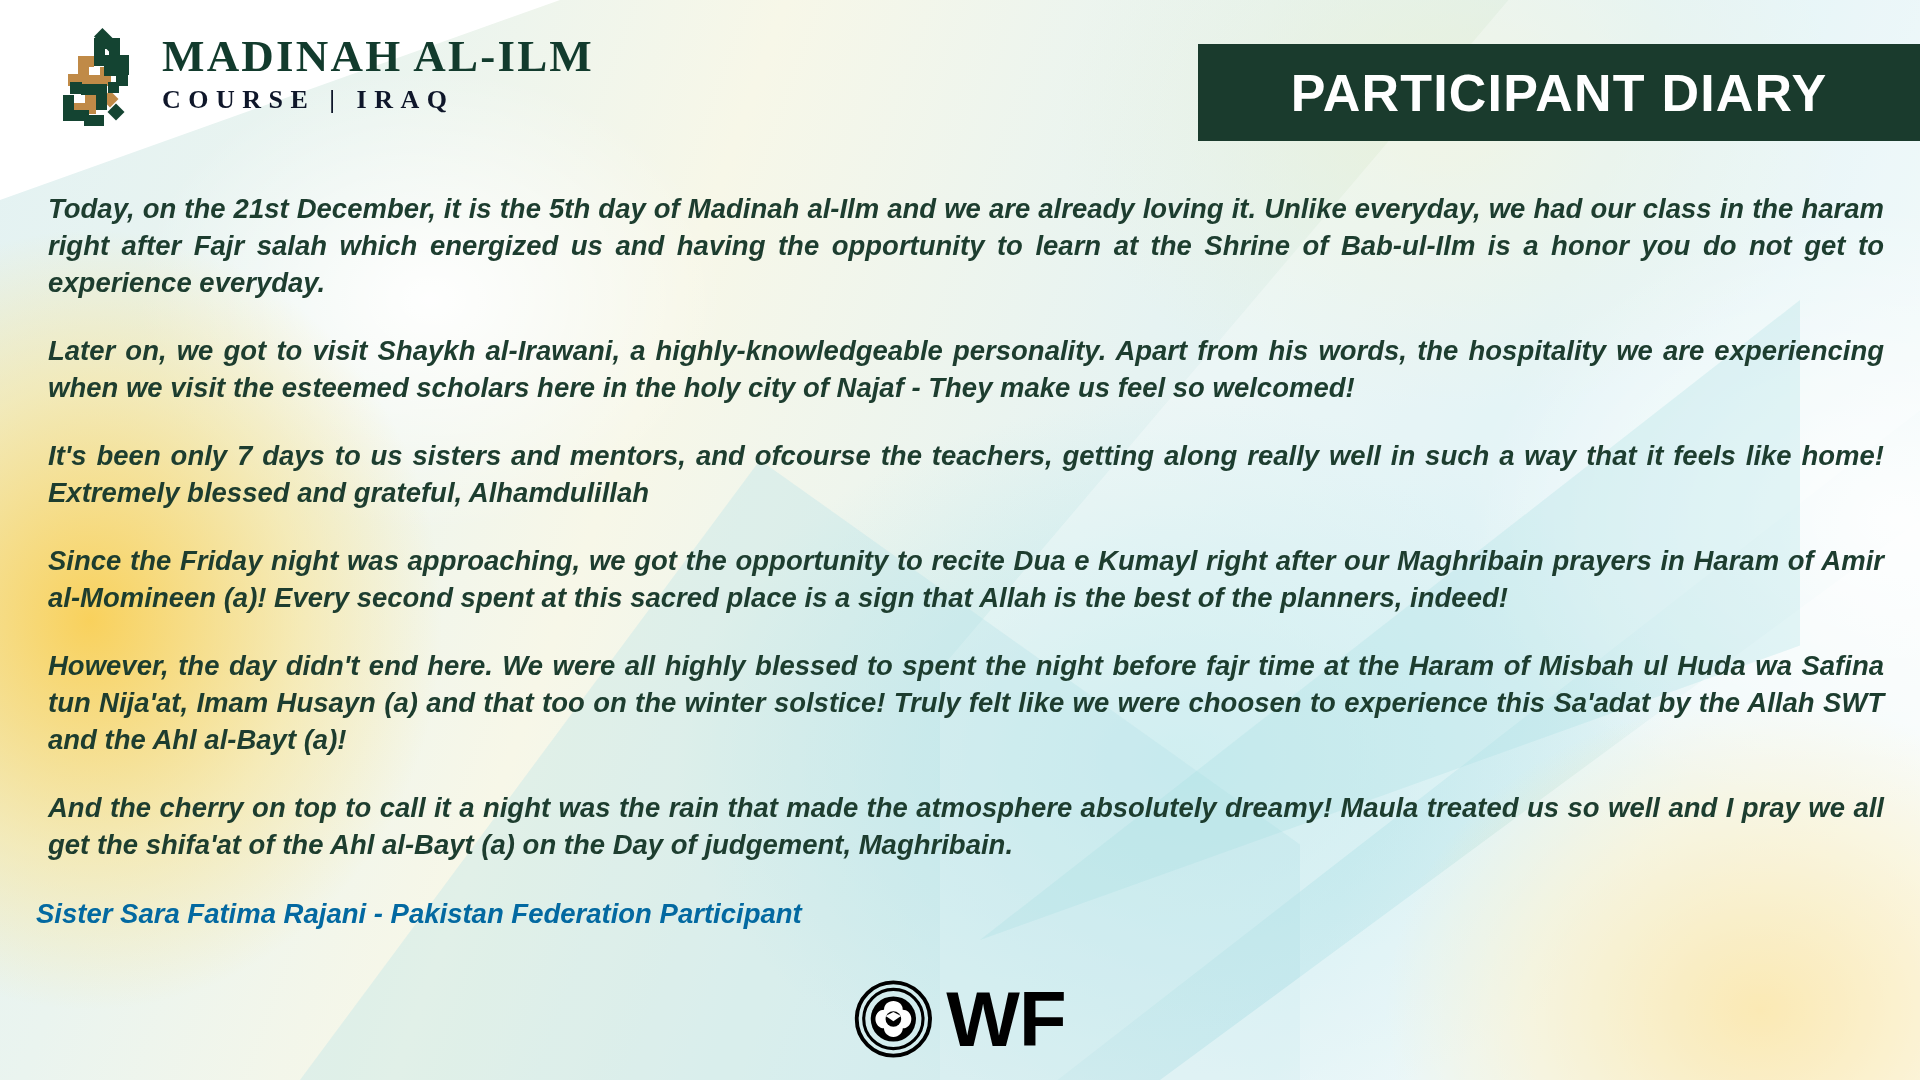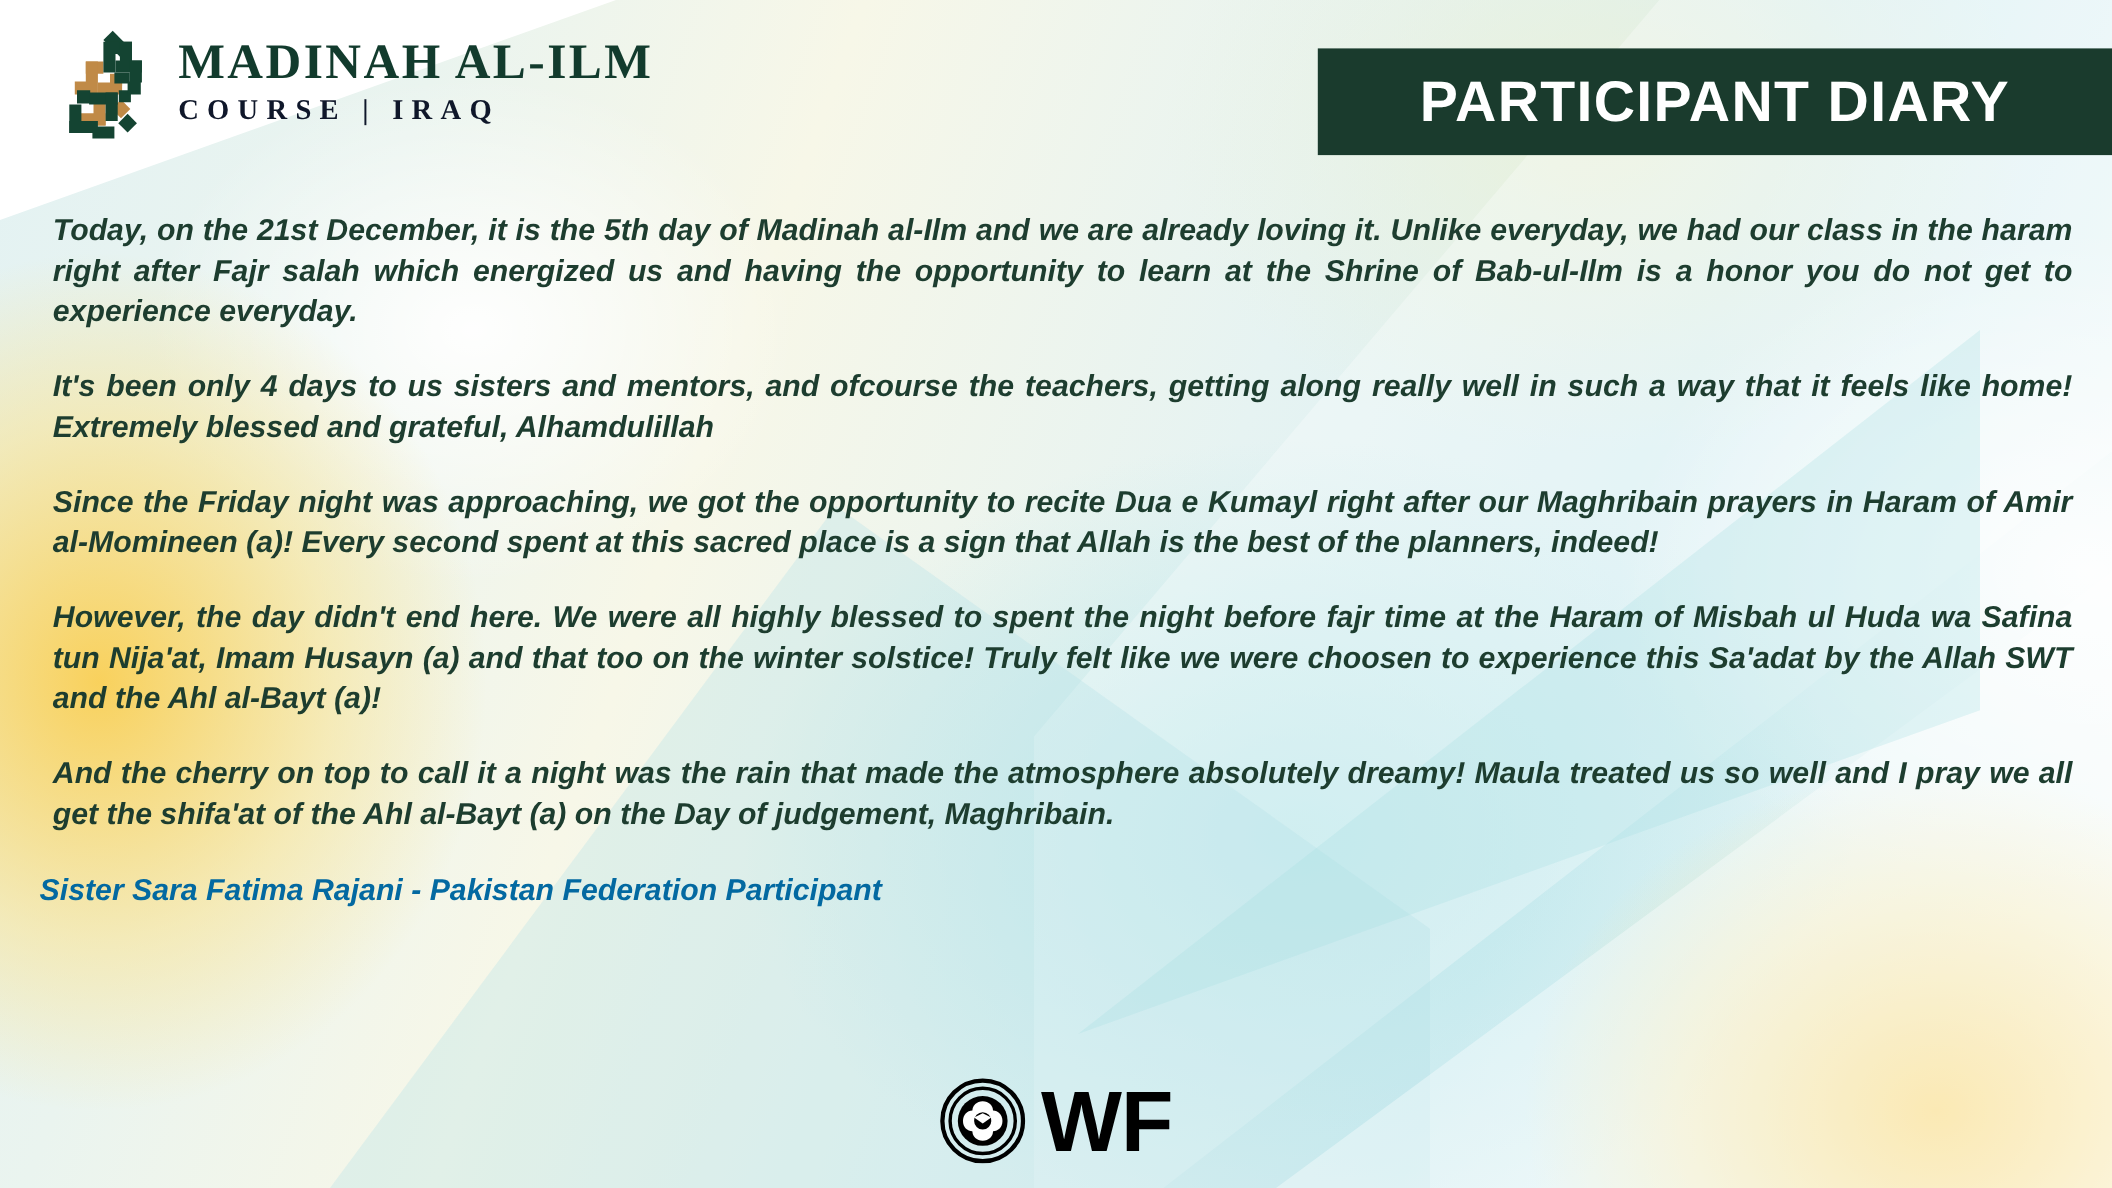--- a/index.html
+++ b/index.html
@@ -155,21 +155,22 @@
     </div>
 
     <div class="diary-banner">
       <span class="diary-banner-label">PARTICIPANT DIARY</span>
     </div>
 
   </div>
 
   <div class="diary-body">
     <p class="diary-para">Today, on the 21st December, it is the 5th day of Madinah al-Ilm and we are already loving it. Unlike everyday, we had our class in the haram right after Fajr salah which energized us and having the opportunity to learn at the Shrine of Bab-ul-Ilm is a honor you do not get to experience everyday.</p>
-    <p class="diary-para">It's been only 4 days to us sisters and mentors, and ofcourse the teachers, getting along really well in such a way that it feels like home! Extremely blessed and grateful, Alhamdulillah</p>
+    <p class="diary-para">Later on, we got to visit Shaykh al-Irawani, a highly-knowledgeable personality. Apart from his words, the hospitality we are experiencing when we visit the esteemed scholars here in the holy city of Najaf - They make us feel so welcomed!</p>
+    <p class="diary-para">It's been only 7 days to us sisters and mentors, and ofcourse the teachers, getting along really well in such a way that it feels like home! Extremely blessed and grateful, Alhamdulillah</p>
     <p class="diary-para">Since the Friday night was approaching, we got the opportunity to recite Dua e Kumayl right after our Maghribain prayers in Haram of Amir al-Momineen (a)! Every second spent at this sacred place is a sign that Allah is the best of the planners, indeed!</p>
     <p class="diary-para">However, the day didn't end here. We were all highly blessed to spent the night before fajr time at the Haram of Misbah ul Huda wa Safina tun Nija'at,  Imam Husayn (a) and that too on the winter solstice! Truly felt like we were choosen to experience this Sa'adat by the Allah SWT and the Ahl al-Bayt (a)!</p>
     <p class="diary-para">And the cherry on top to call it a night was the rain that made the atmosphere absolutely dreamy! Maula treated us so well and I pray we all get the shifa'at of the Ahl al-Bayt (a) on the Day of judgement, Maghribain.</p>
     <div class="diary-signature">Sister Sara Fatima Rajani - Pakistan Federation Participant</div>
   </div>
 
   <div class="wf-logo">
     <svg class="wf-emblem" viewBox="0 0 100 100">
       <circle cx="50" cy="50" r="47" fill="none" stroke="#000" stroke-width="5"></circle>
       <circle cx="50" cy="50" r="38" fill="none" stroke="#000" stroke-width="4"></circle>

